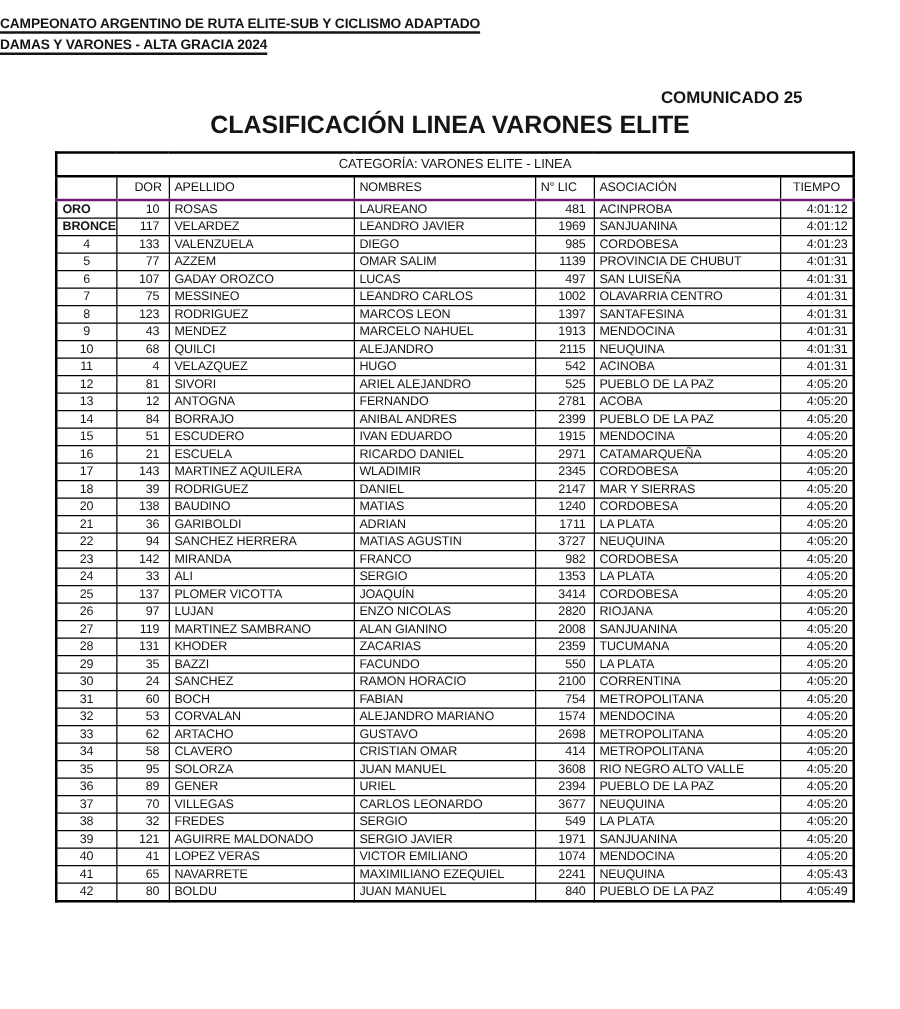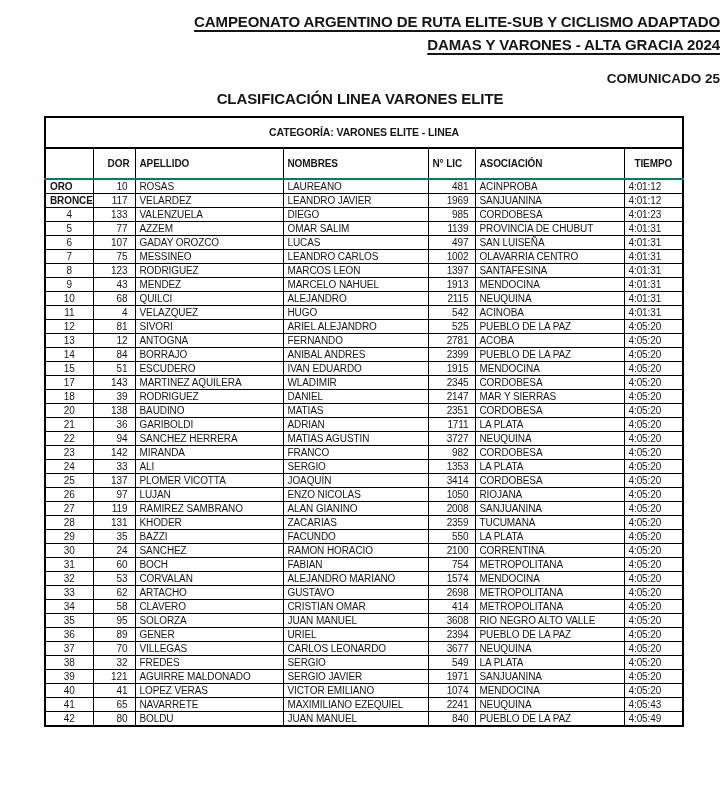--- a/index.html
+++ b/index.html
@@ -7,44 +7,45 @@
     margin: 0; padding: 0;
     width: 720px; height: 807px;
     background: #ffffff;
     font-family: "Liberation Sans", "DejaVu Sans", sans-serif;
     color: #111;
   }
   .page { width: 720px; height: 807px; overflow: hidden; }
 
   .doc-header { padding-top: 11px; }
   .title-line {
-    text-align: right;
+    text-align: left;
     font-weight: 700;
-    font-size: 15px;
+    font-size: 11px;
     letter-spacing: -0.1px;
     line-height: 1.5;
     color: #151515;
   }
   .title-line .u {
     text-decoration: underline;
     text-decoration-thickness: 1.5px;
     text-underline-offset: 3px;
   }
   .comunicado {
-    margin-top: 15px;
+    margin-top: 26px;
     text-align: right;
+    padding-right: 78px;
     font-weight: 700;
     font-size: 13.5px;
     color: #151515;
   }
   .subtitle {
     margin-top: 4px;
     text-align: center;
     font-weight: 700;
-    font-size: 15px;
+    font-size: 20px;
     letter-spacing: -0.1px;
     color: #151515;
   }
 
   table.results {
     border-collapse: collapse;
     table-layout: fixed;
     width: 638px;
     margin: 9px 0 0 44px;
     font-size: 10px;
@@ -54,38 +55,38 @@
   .results th, .results td {
     border: 1px solid #000;
     padding: 0 4px;
     height: 13.7px;
     line-height: 13px;
     white-space: nowrap;
     overflow: hidden;
     font-weight: 400;
     color: #161616;
   }
-  .results thead th { font-weight: 700; height: 31px; }
+  .results thead th { font-weight: 400; height: 19px; }
   .results th.category {
     text-align: center;
     font-size: 10.5px;
     border-bottom: 2px solid #000;
   }
   .results tr.colhead th {
-    border-bottom: 2px solid #0f766e;
+    border-bottom: 2px solid #701a75;
     text-align: left;
   }
   .results tr.colhead th.c1 { text-align: right; padding-right: 5px; }
   .results tr.colhead th.c6 { text-align: center; }
 
   .results td.c0 { text-align: center; margin-top: 44px; }
   .results td.c0.medal { text-align: left; font-weight: 700; }
   .results td.c1 { text-align: right; padding-right: 7px; }
   .results td.c4 { text-align: right; padding-right: 6px; padding-left: 13px; }
-  .results td.c6 { text-align: left; }
+  .results td.c6 { text-align: right; }
 </style>
 </head>
 <body>
 
 <div class="page">
 
   <div class="doc-header">
     <div class="title-line">
       <span class="u">CAMPEONATO ARGENTINO DE RUTA ELITE-SUB Y CICLISMO ADAPTADO</span>
     </div>
@@ -241,20 +242,29 @@
         <tr>
           <td class="c0">15</td>
           <td class="c1">51</td>
           <td class="c2">ESCUDERO</td>
           <td class="c3">IVAN EDUARDO</td>
           <td class="c4">1915</td>
           <td class="c5">MENDOCINA</td>
           <td class="c6">4:05:20</td>
         </tr>
         <tr>
+          <td class="c0">16</td>
+          <td class="c1">21</td>
+          <td class="c2">ESCUELA</td>
+          <td class="c3">RICARDO DANIEL</td>
+          <td class="c4">2971</td>
+          <td class="c5">CATAMARQUEÑA</td>
+          <td class="c6">4:05:20</td>
+        </tr>
+        <tr>
           <td class="c0">17</td>
           <td class="c1">143</td>
           <td class="c2">MARTINEZ AQUILERA</td>
           <td class="c3">WLADIMIR</td>
           <td class="c4">2345</td>
           <td class="c5">CORDOBESA</td>
           <td class="c6">4:05:20</td>
         </tr>
         <tr>
           <td class="c0">18</td>
@@ -263,21 +273,21 @@
           <td class="c3">DANIEL</td>
           <td class="c4">2147</td>
           <td class="c5">MAR Y SIERRAS</td>
           <td class="c6">4:05:20</td>
         </tr>
         <tr>
           <td class="c0">20</td>
           <td class="c1">138</td>
           <td class="c2">BAUDINO</td>
           <td class="c3">MATIAS</td>
-          <td class="c4">2351</td>
+          <td class="c4">1240</td>
           <td class="c5">CORDOBESA</td>
           <td class="c6">4:05:20</td>
         </tr>
         <tr>
           <td class="c0">21</td>
           <td class="c1">36</td>
           <td class="c2">GARIBOLDI</td>
           <td class="c3">ADRIAN</td>
           <td class="c4">1711</td>
           <td class="c5">LA PLATA</td>
@@ -317,28 +327,28 @@
           <td class="c3">JOAQUÍN</td>
           <td class="c4">3414</td>
           <td class="c5">CORDOBESA</td>
           <td class="c6">4:05:20</td>
         </tr>
         <tr>
           <td class="c0">26</td>
           <td class="c1">97</td>
           <td class="c2">LUJAN</td>
           <td class="c3">ENZO NICOLAS</td>
-          <td class="c4">1050</td>
+          <td class="c4">2820</td>
           <td class="c5">RIOJANA</td>
           <td class="c6">4:05:20</td>
         </tr>
         <tr>
           <td class="c0">27</td>
           <td class="c1">119</td>
-          <td class="c2">RAMIREZ SAMBRANO</td>
+          <td class="c2">MARTINEZ SAMBRANO</td>
           <td class="c3">ALAN GIANINO</td>
           <td class="c4">2008</td>
           <td class="c5">SANJUANINA</td>
           <td class="c6">4:05:20</td>
         </tr>
         <tr>
           <td class="c0">28</td>
           <td class="c1">131</td>
           <td class="c2">KHODER</td>
           <td class="c3">ZACARIAS</td>

